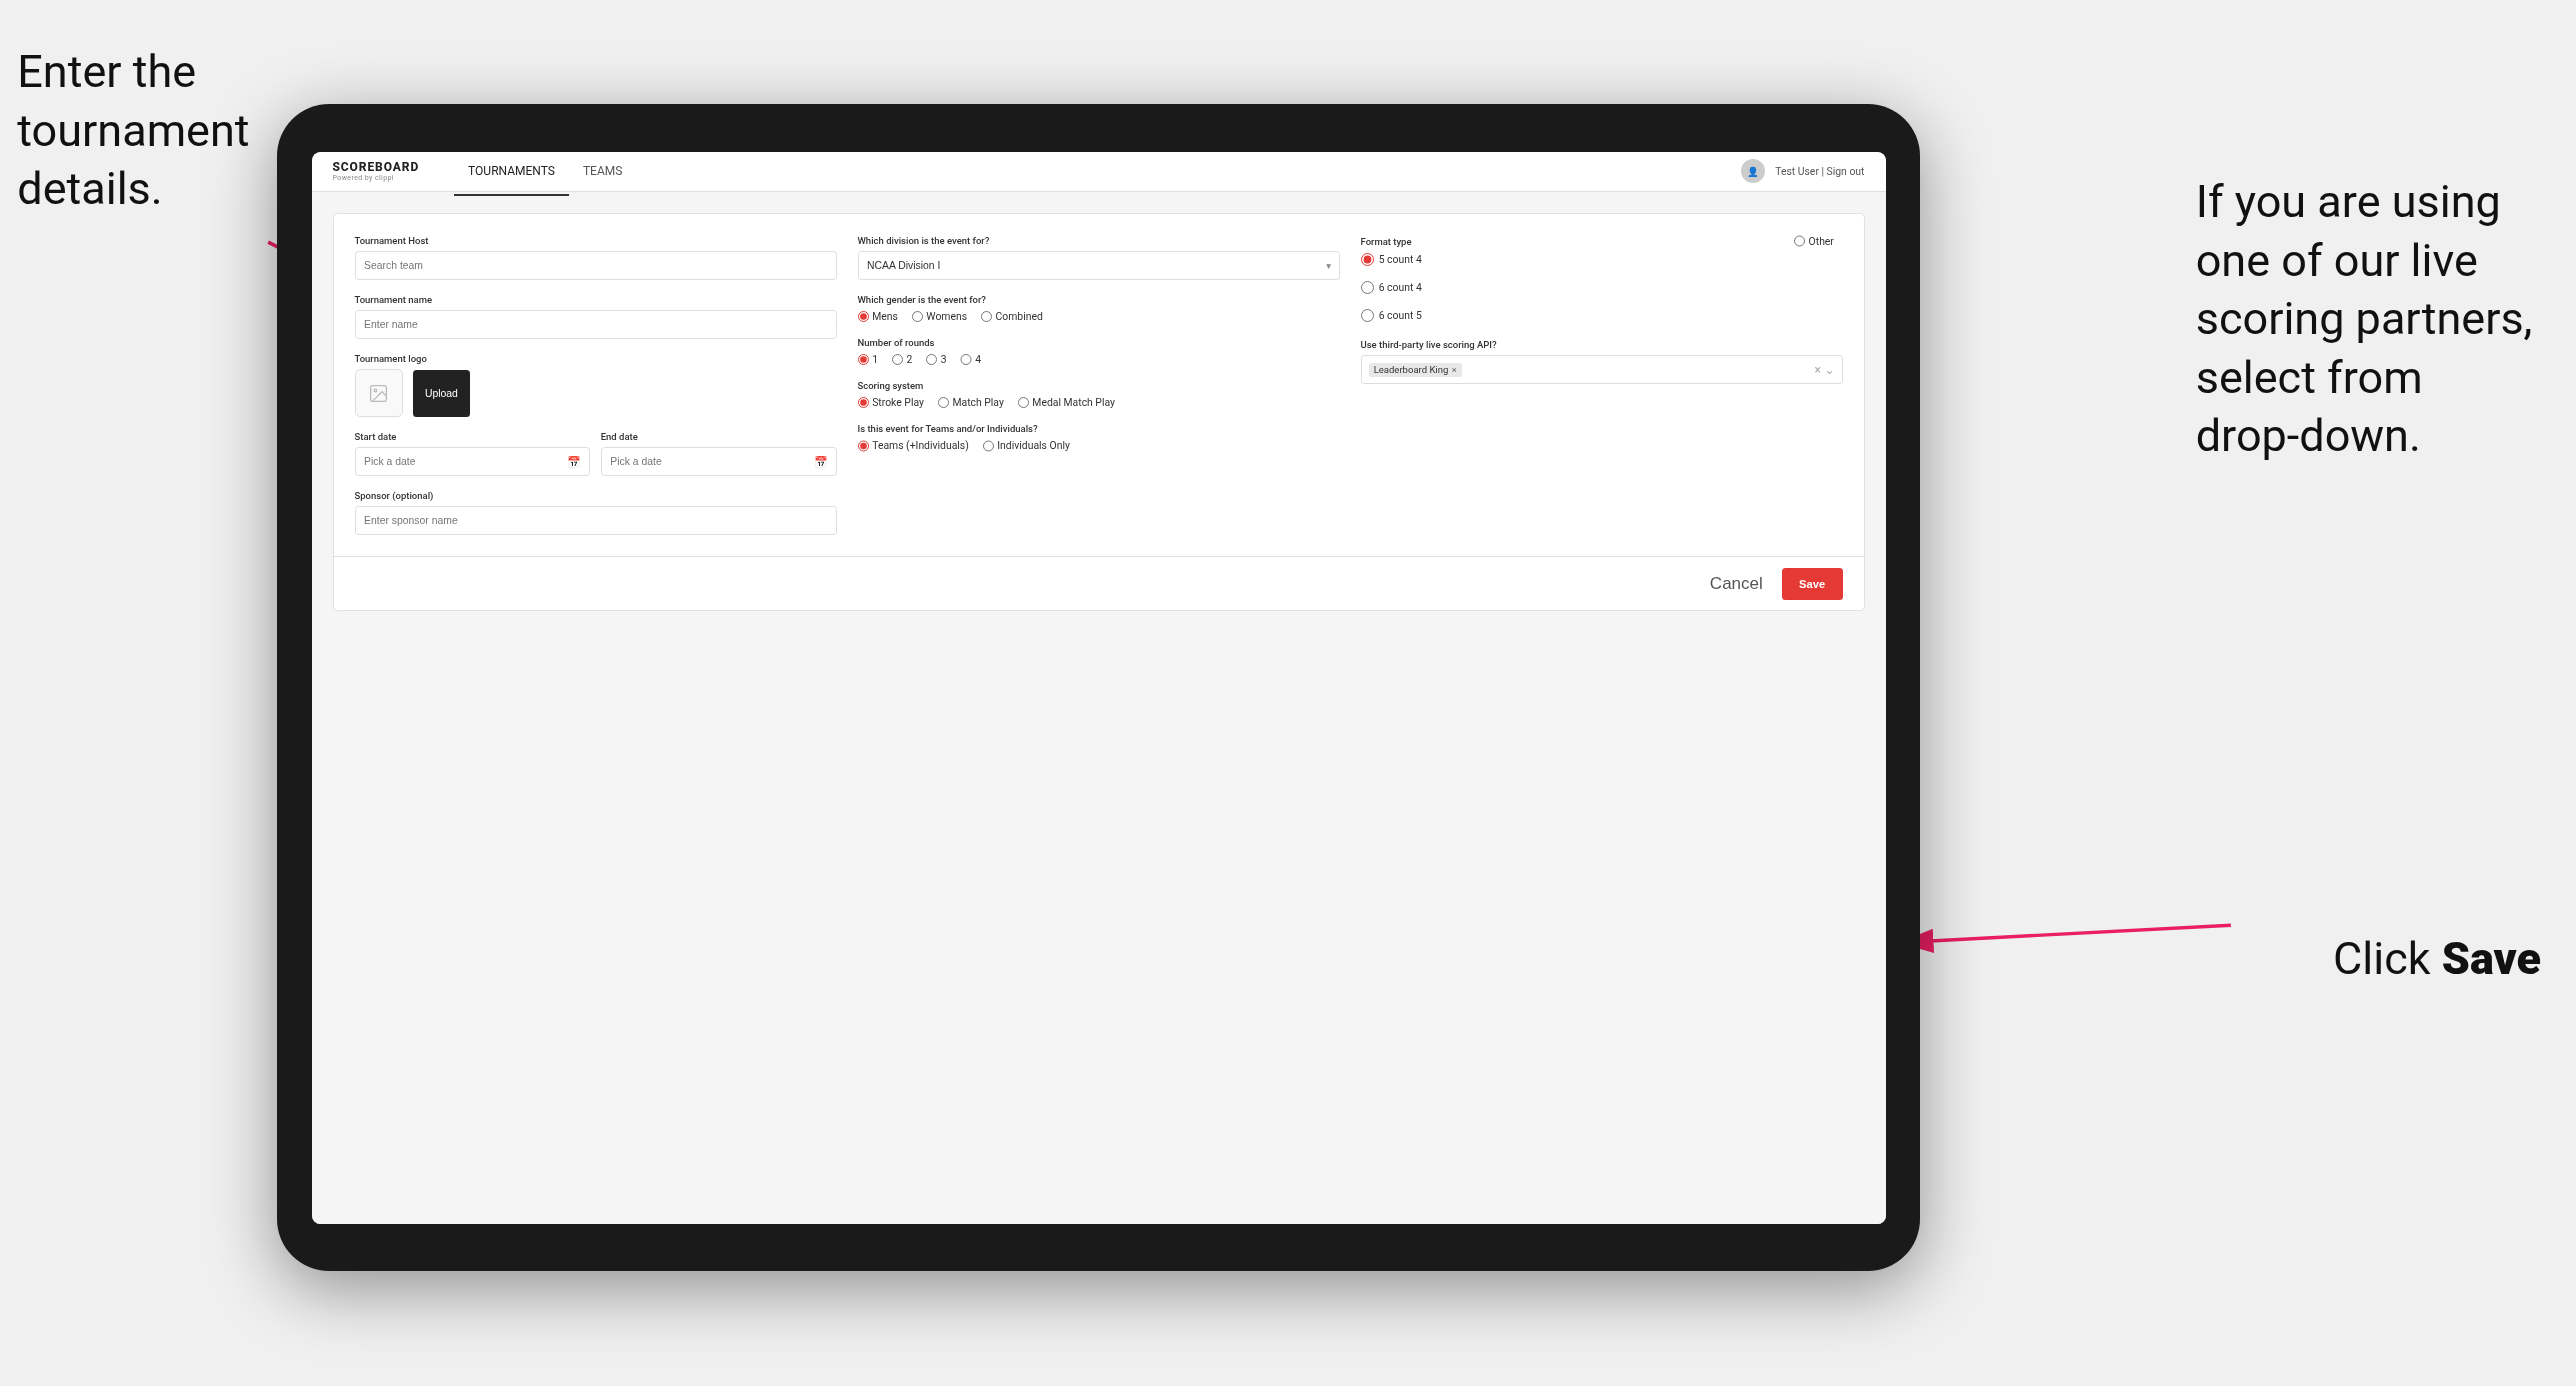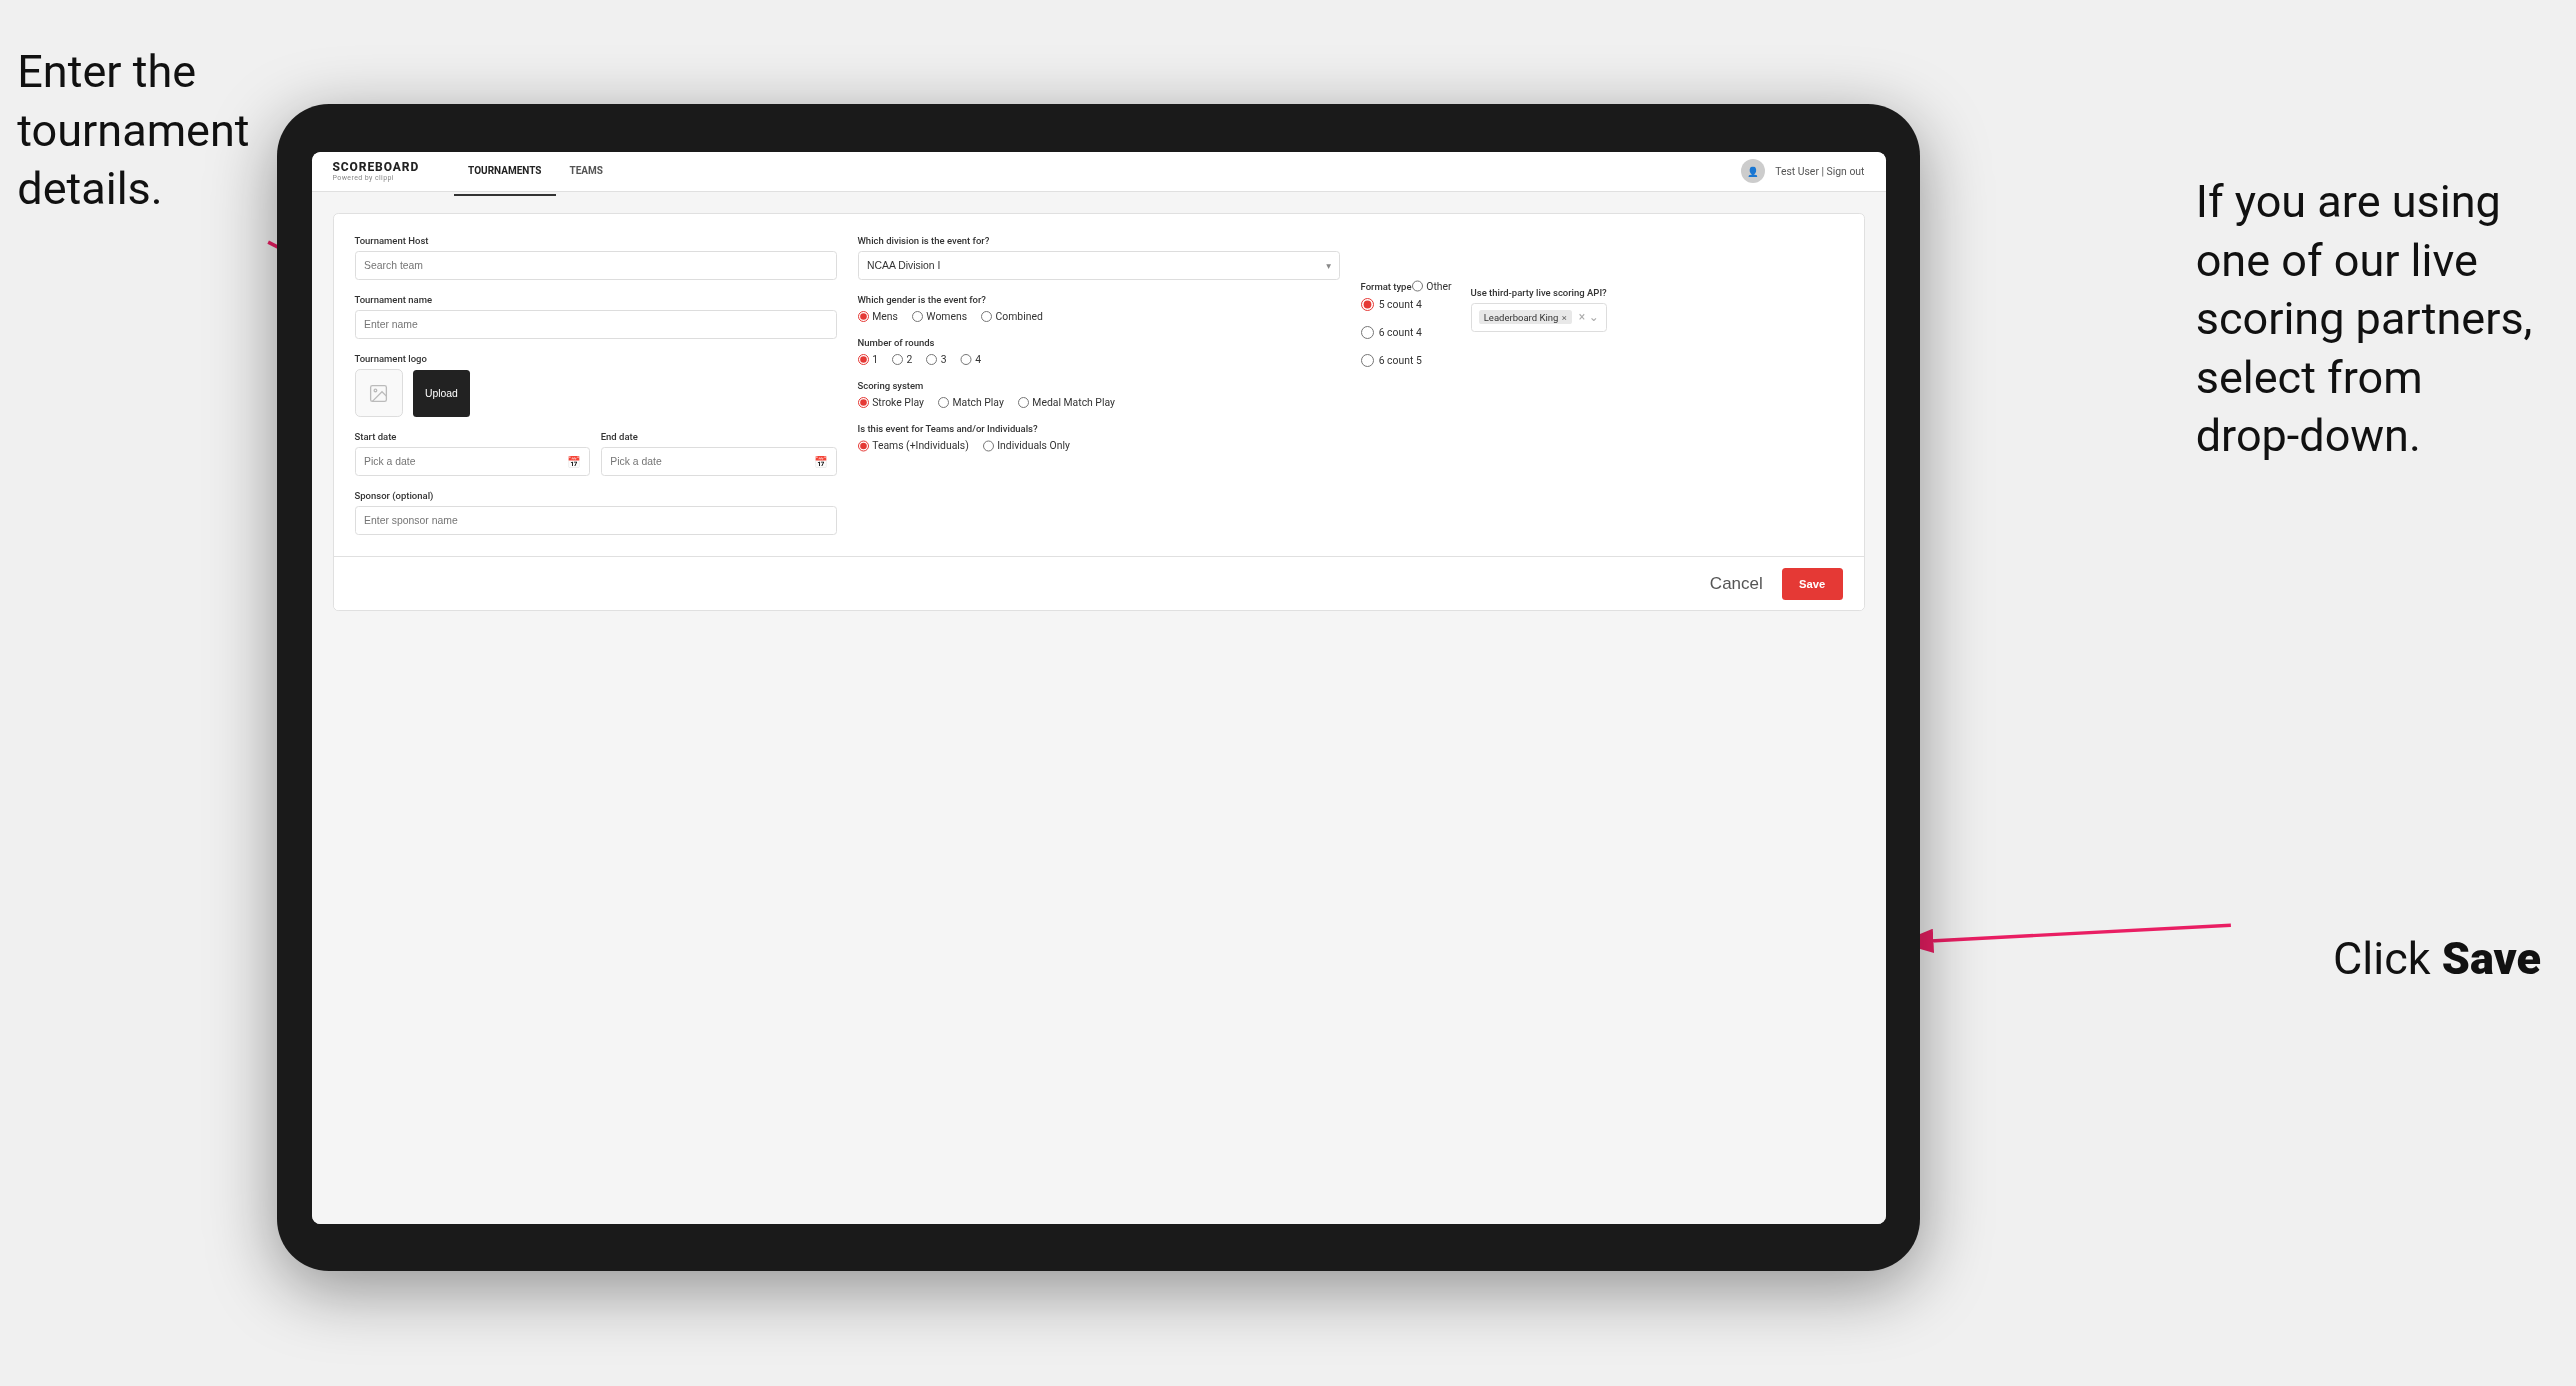--- a/index.html
+++ b/index.html
@@ -110,22 +110,22 @@
     .navbar-links {
       display: flex;
       gap: 0;
     }
 
     .navbar-link {
       padding: 0 14px;
       height: 48px;
       display: flex;
       align-items: center;
-      font-size: 10px;
-      font-weight: 700;
+      font-size: 12px;
+      font-weight: 400;
       color: #555;
       cursor: pointer;
       border-bottom: 2.6px solid transparent;
       position: relative;
       top: 0.9px;
     }
 
     .navbar-link.active {
       color: #222;
       border-bottom-color: #333;
@@ -346,23 +346,22 @@
 
     .radio-item label {
       font-size: 10.4px;
       color: #333;
       cursor: pointer;
     }
 
     
     .format-col {
       display: flex;
-      flex-direction: row;
+      flex-direction: column;
       gap: 10.4px;
-      margin-top: 45px;
     }
 
     .format-radio-group {
       display: flex;
       flex-direction: column;
       gap: 15px;
     }
 
     .format-radio-item {
       display: flex;

